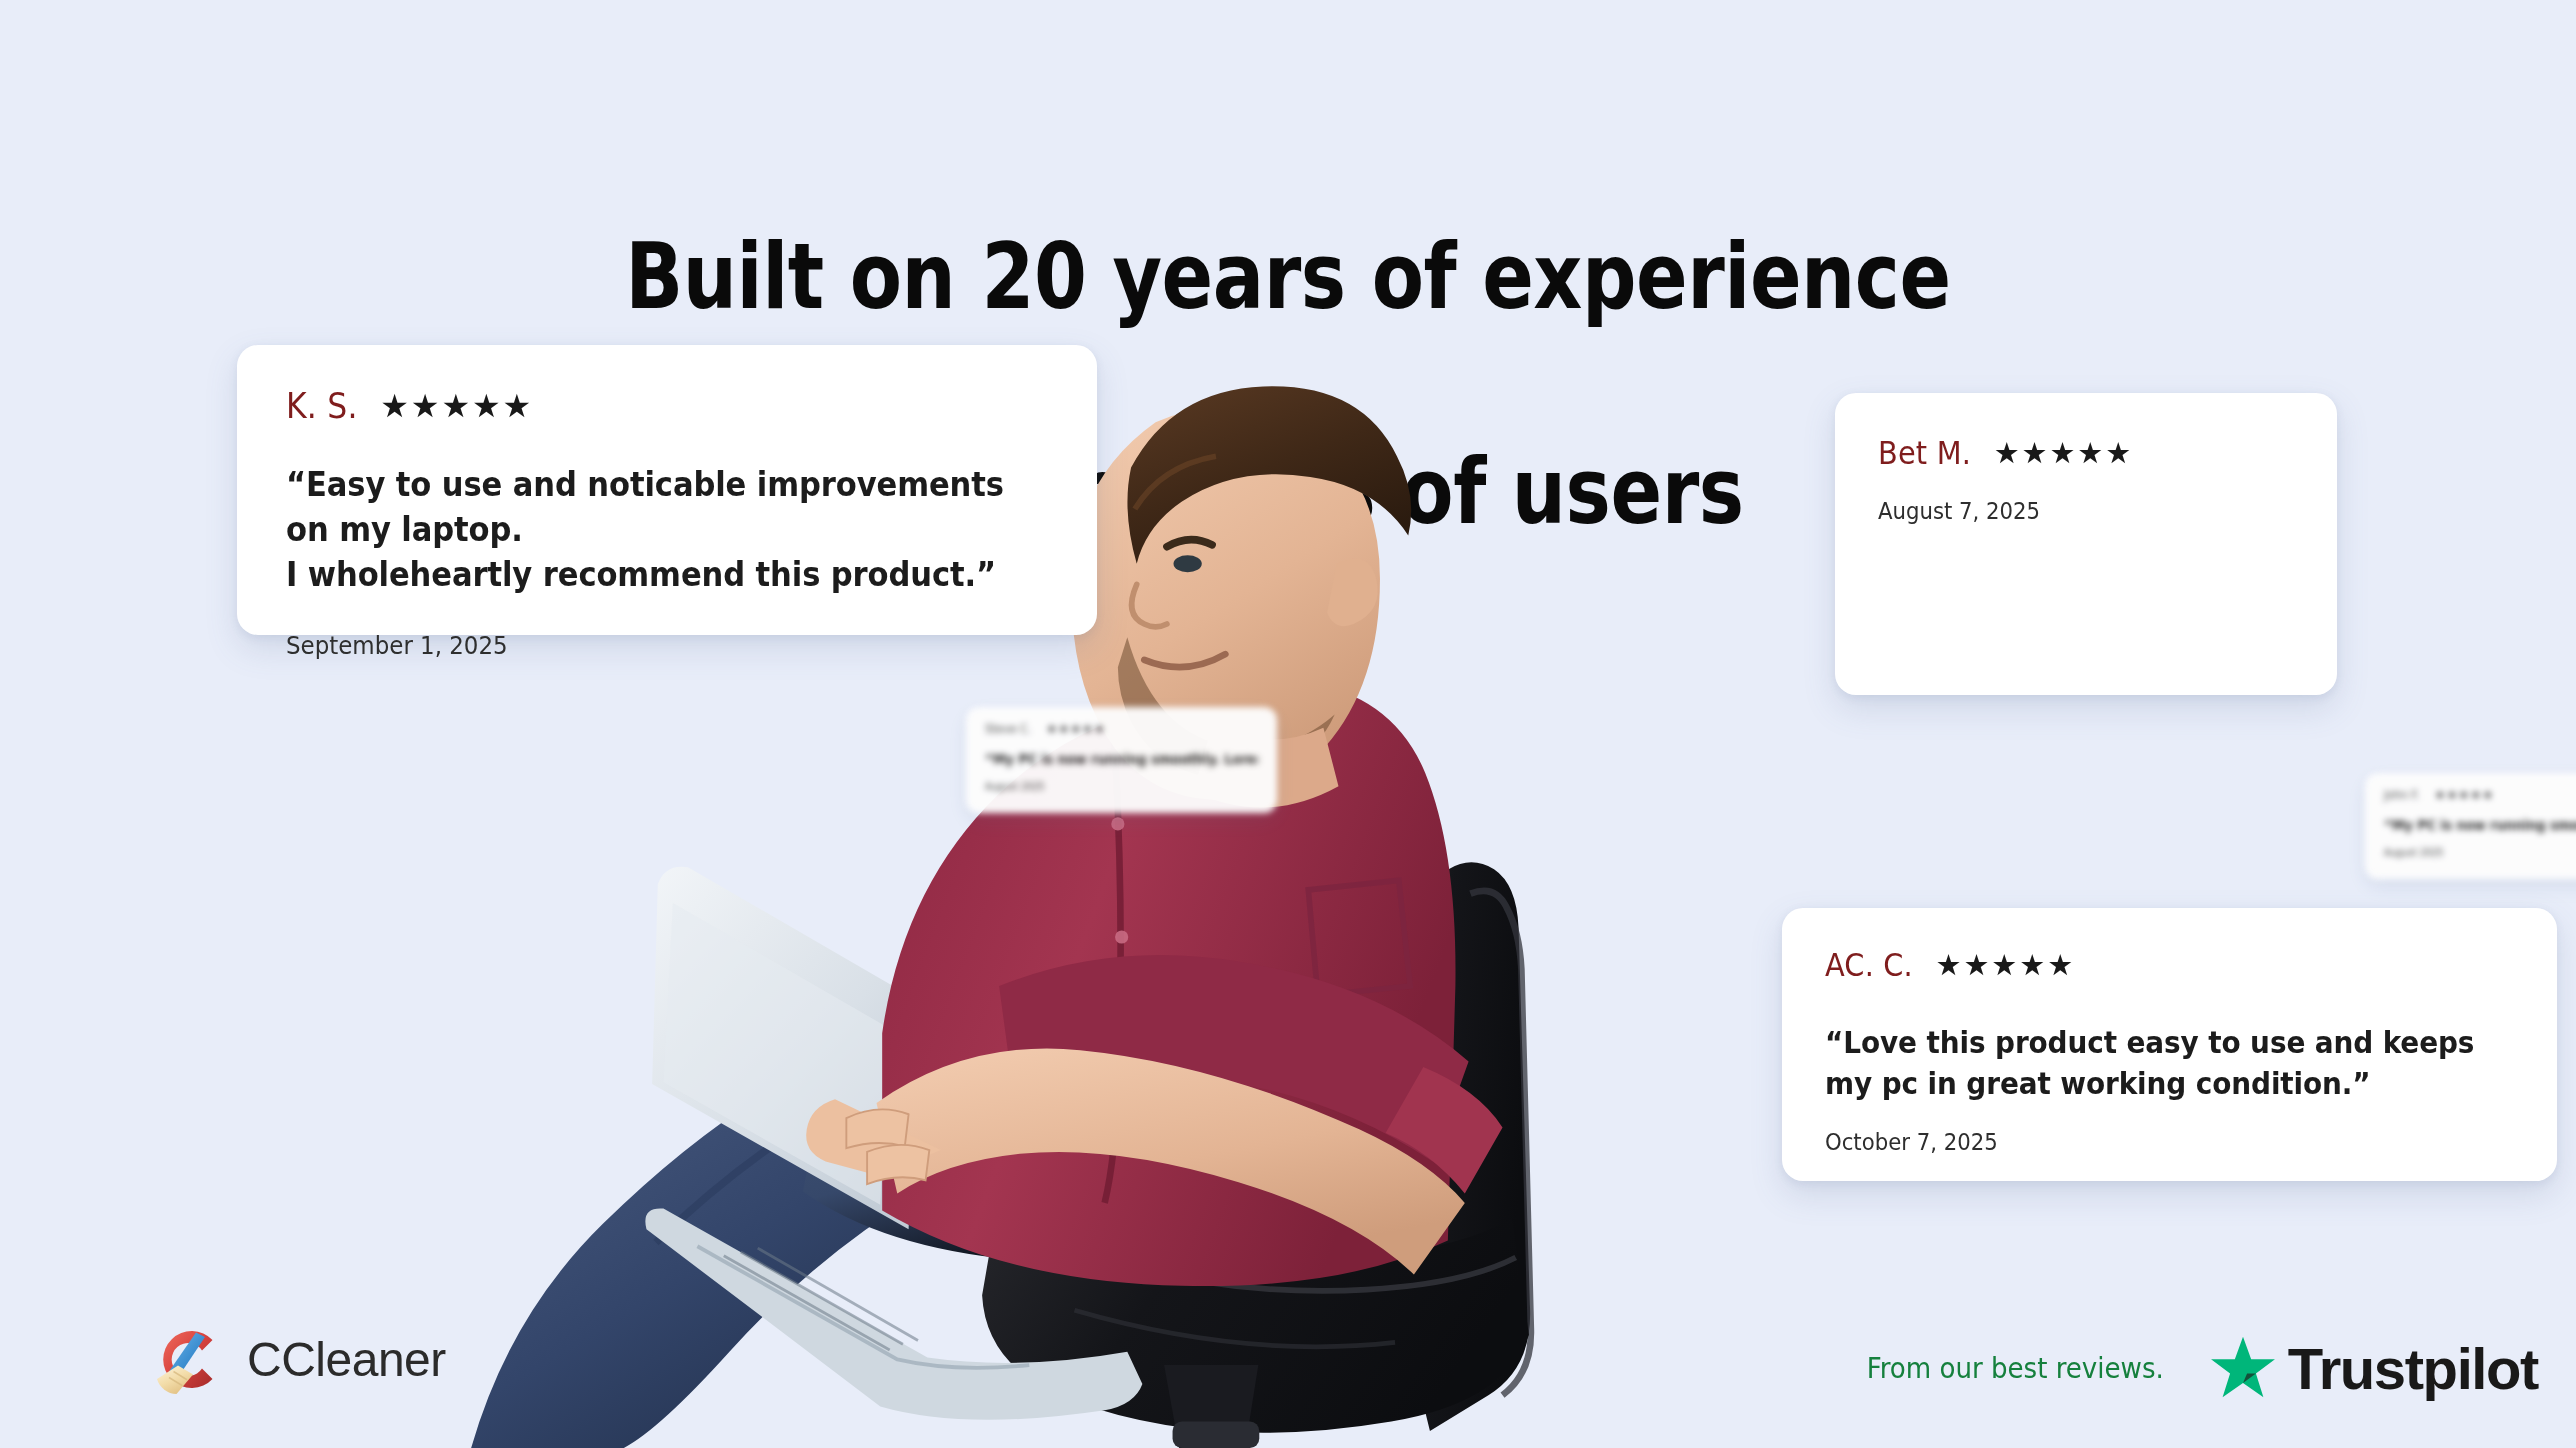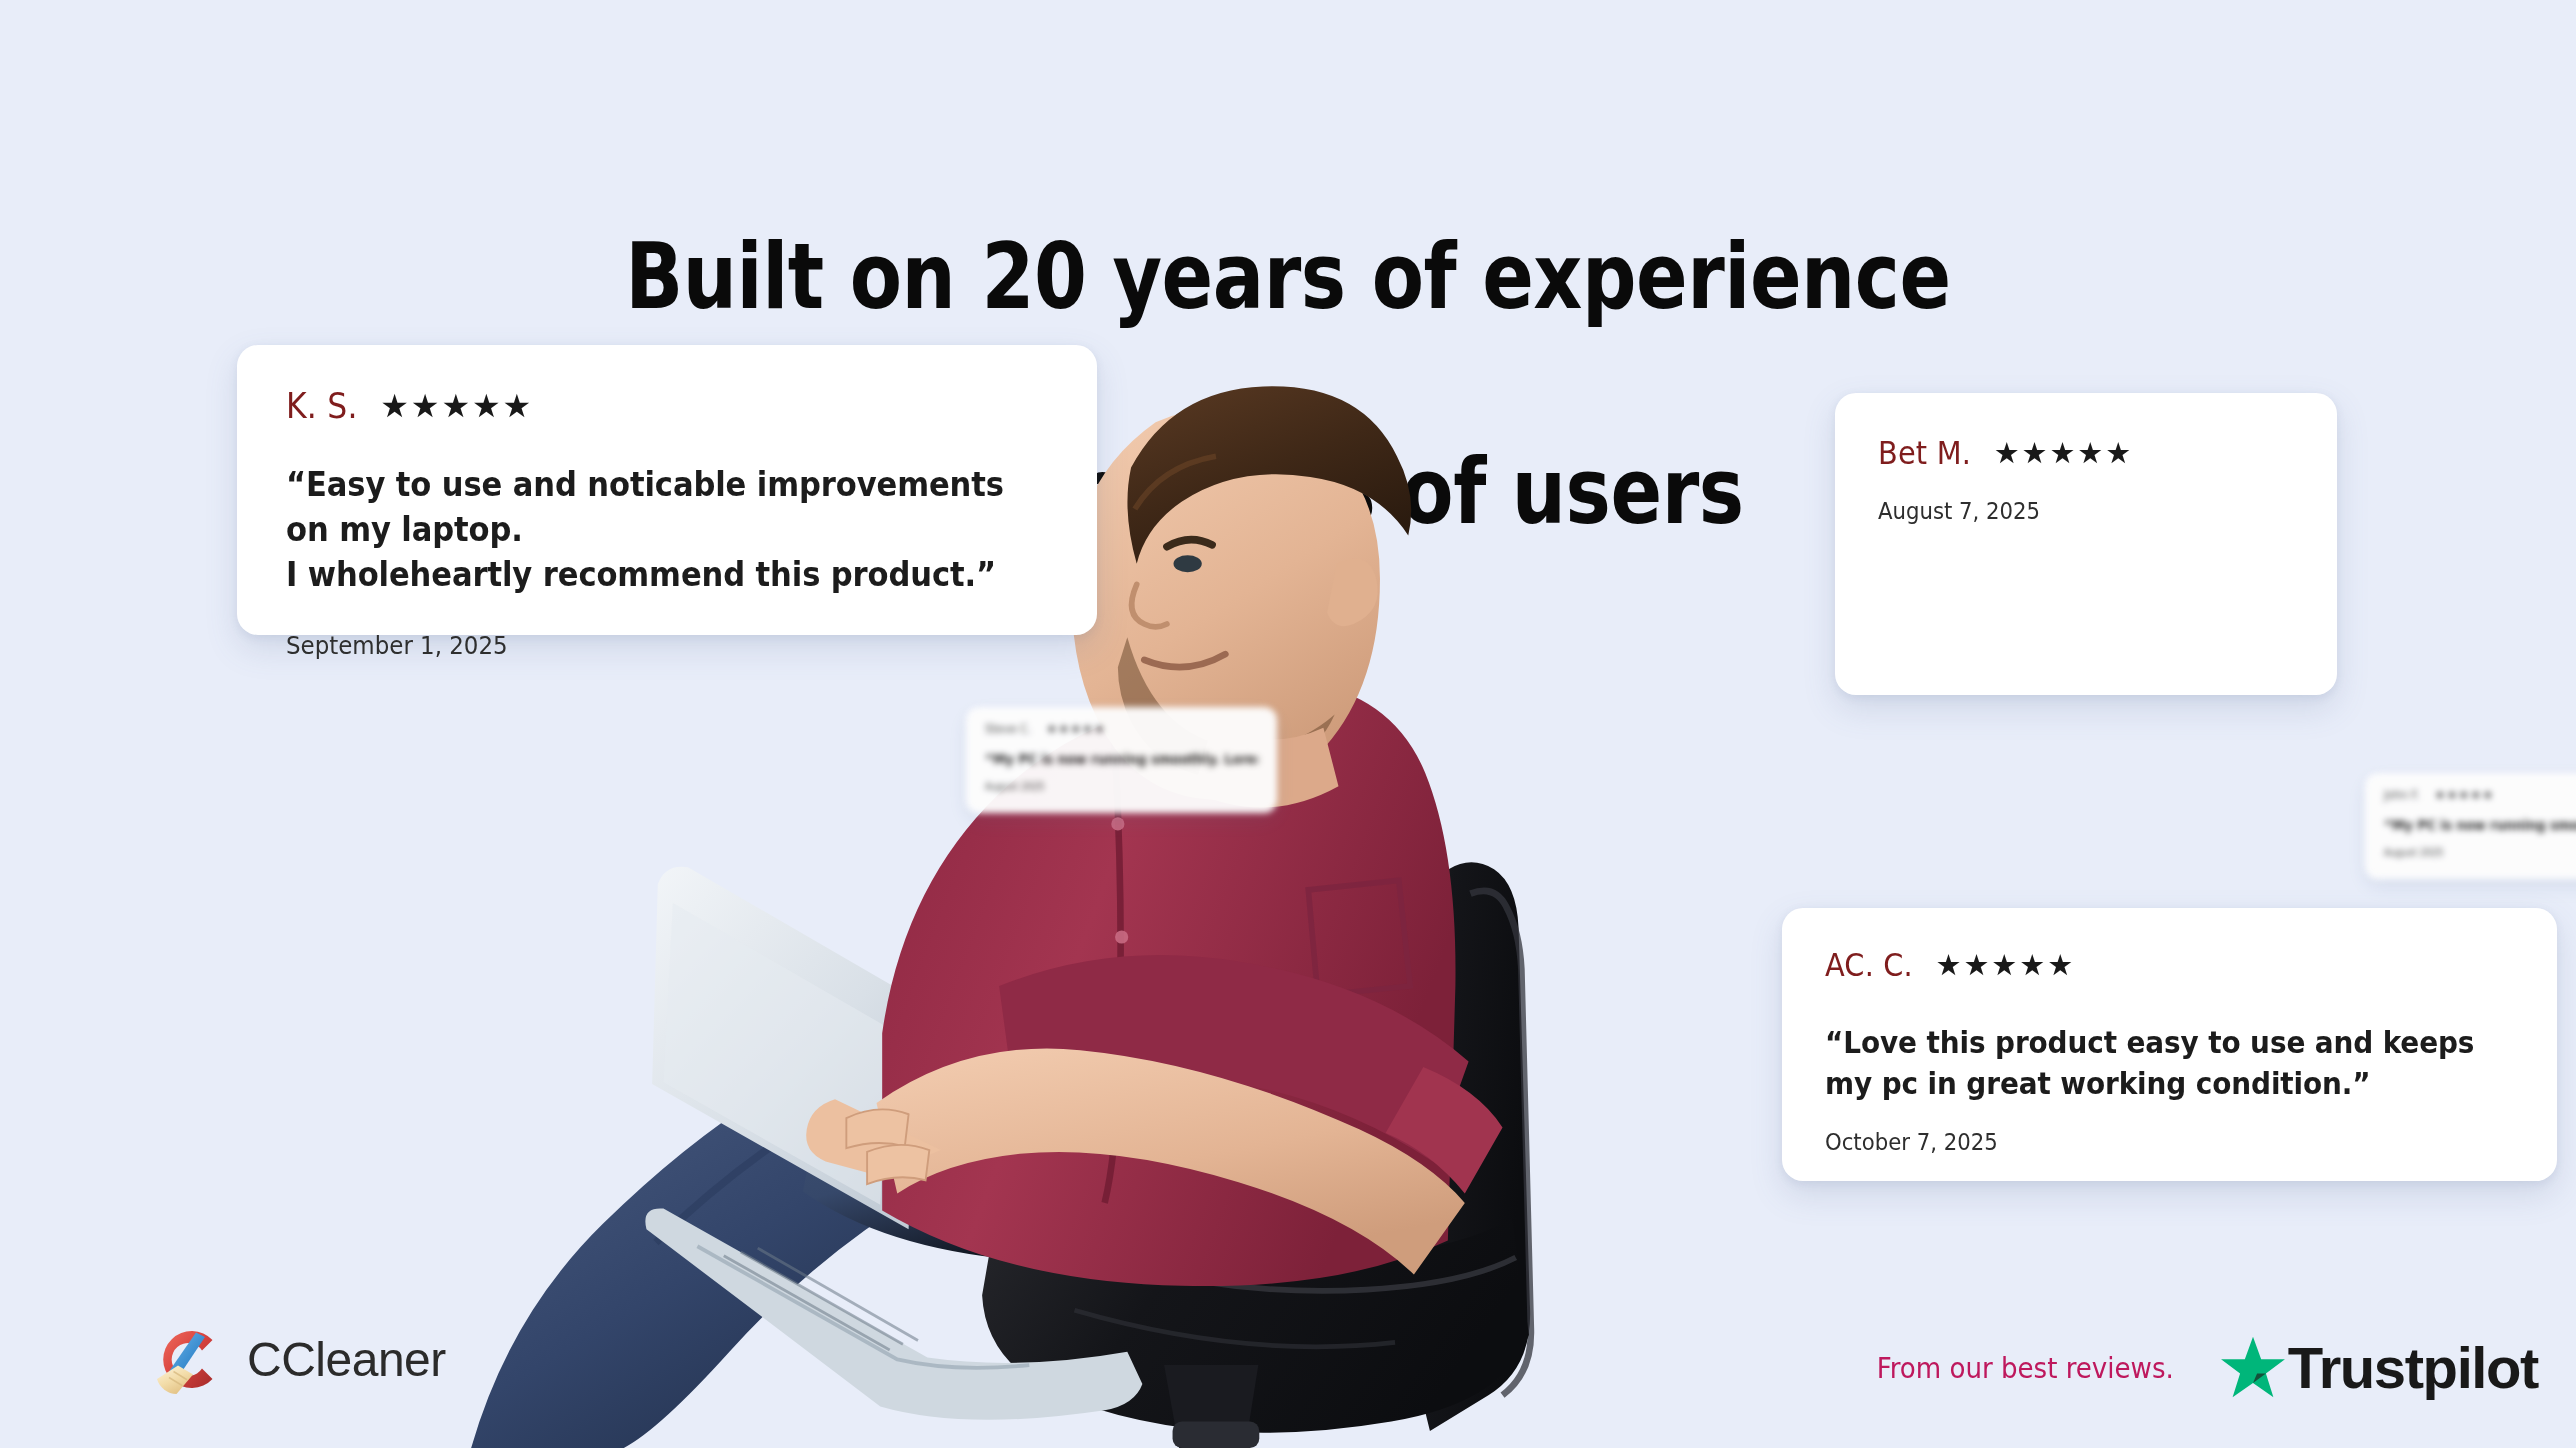--- a/index.html
+++ b/index.html
@@ -182,24 +182,24 @@
   .tp-wrap {
     position: absolute;
     right: 38px; top: 1334px;
     display: flex;
     align-items: center;
     gap: 45px;
   }
   .tp-note {
     font-family: "Liberation Sans Narrow", "DejaVu Sans Condensed", "Liberation Sans", sans-serif;
     font-size: 29px;
-    color: #be185d;
+    color: #15803d;
     white-space: nowrap;
   }
-  .tp-logo { display: flex; align-items: flex-start; gap: 1px; }
+  .tp-logo { display: flex; align-items: center; gap: 11px; }
   .tp-star { width: 68px; height: 68px; display: block; }
   .tp-word {
     font-family: "Liberation Sans", sans-serif;
     font-size: 58px;
     font-weight: 700;
     color: #191919;
     letter-spacing: -1.4px;
   }
 </style>
 </head>

